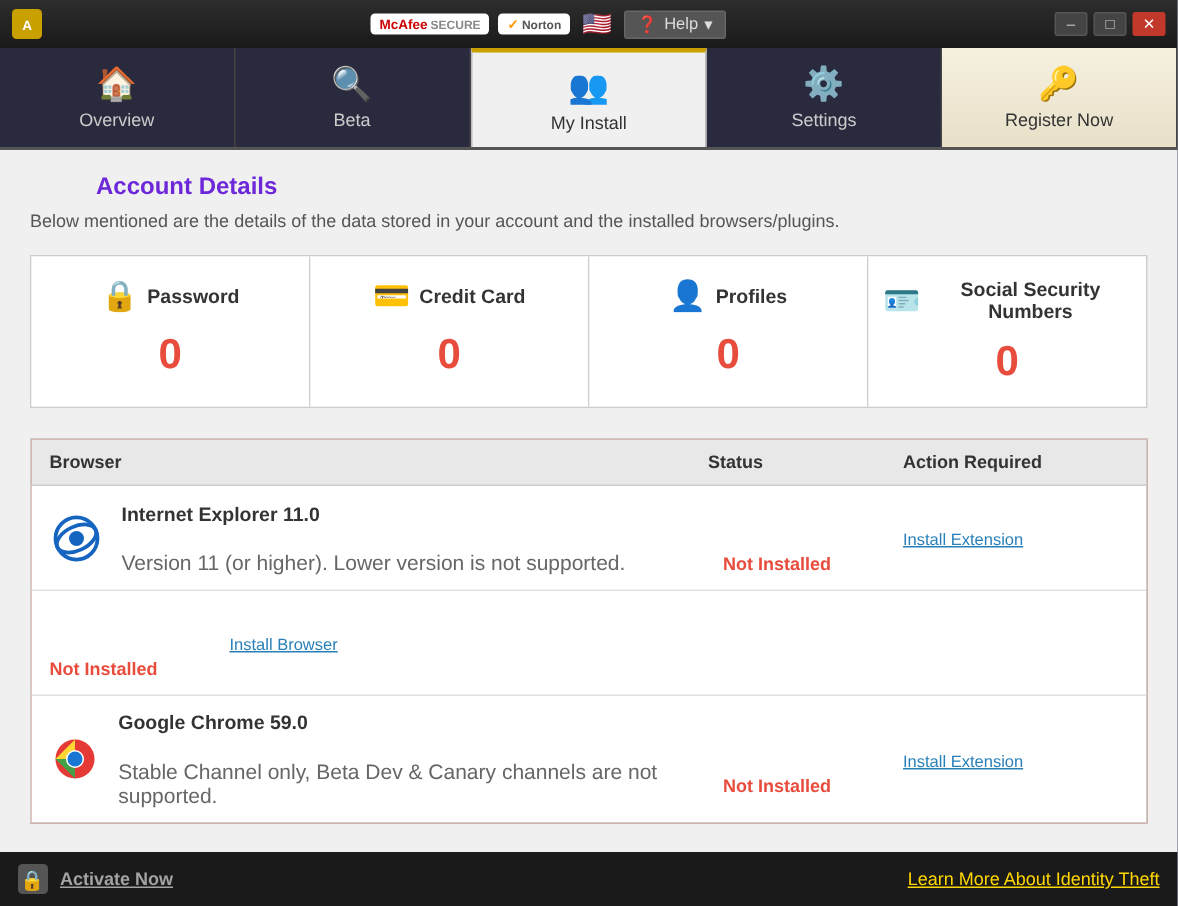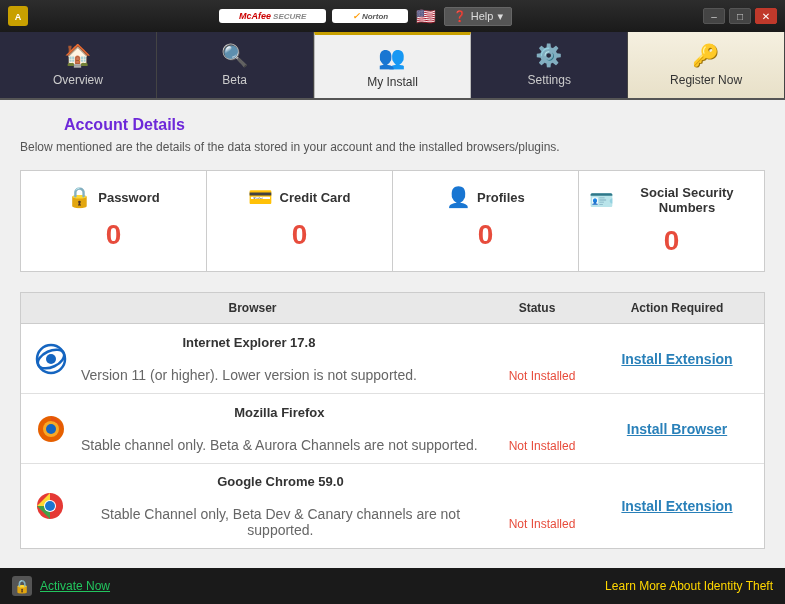--- a/index.html
+++ b/index.html
@@ -38,22 +38,22 @@
     .help-btn {
       background: #555; color: #ddd; border: 1px solid #666;
       padding: 2px 8px; border-radius: 2px; font-size: 11px; cursor: pointer;
       display: flex; align-items: center; gap: 4px;
     }
 
     
     .security-logos { display: flex; align-items: center; gap: 6px; }
     .mcafee-badge, .norton-badge {
       background: white; border-radius: 3px;
-      padding: 2px 20px; font-size: 9px; font-weight: bold;
-      display: flex; align-items: center; gap: 2px; font-style: italic;
+      padding: 2px 6px; font-size: 9px; font-weight: bold;
+      display: flex; align-items: center; gap: 2px;
     }
     .mcafee-badge { color: #c00; }
     .norton-badge { color: #f90; }
 
     
     .tab-bar {
       background: #2a2a3e;
       display: flex;
       height: 68px;
       border-bottom: 2px solid #555;
@@ -99,62 +99,62 @@
     }
     .data-card:last-child { border-right: none; }
     .data-card-header {
       display: flex; align-items: center; justify-content: center; gap: 6px;
       font-size: 13px; color: #333; font-weight: bold; margin-bottom: 10px;
     }
     .card-icon { font-size: 20px; }
     .data-count { font-size: 28px; color: #e74c3c; font-weight: bold; }
 
     
-    .browser-table { background: #c2410c; border: 1px solid #ccc; width: 100%; text-align: center; }
+    .browser-table { background: #c2410c; border: 1px solid #ccc; width: 100%; }
     .table-header {
       display: flex; background: #e8e8e8; border-bottom: 1px solid #ccc;
       padding: 8px 12px; font-weight: bold; font-size: 12px; color: #333;
     }
     .col-browser { flex: 1; }
     .col-status { width: 130px; }
     .col-action { width: 150px; }
 
     .browser-row {
       display: flex; align-items: center;
       padding: 10px 12px; border-bottom: 1px solid #e0e0e0;
       background: white;
     }
     .browser-row:last-child { border-bottom: none; }
     .browser-info { flex: 1; display: flex; align-items: center; gap: 12px; }
     .browser-icon { width: 36px; height: 36px; display: flex; align-items: center; justify-content: center; font-size: 28px; }
     .browser-text { display: flex; flex-direction: column; }
     .browser-name { font-size: 13px; font-weight: bold; color: #333; }
     .browser-desc { font-size: 14px; color: #666; margin-top: 17px; }
-    .browser-status { width: 120px; color: #e74c3c; font-weight: normal; font-size: 12px; margin-top: 35px; }
+    .browser-status { width: 120px; color: #e74c3c; font-weight: bold; font-size: 12px; margin-top: 35px; }
     .browser-action { width: 150px; }
     .browser-action a {
-      color: #2980b9; font-size: 14px; font-weight: bold; text-decoration: underline; cursor: pointer;
+      color: #2980b9; font-size: 11px; font-weight: normal; text-decoration: underline; cursor: pointer;
     }
 
     
     .bottom-bar {
       height: 36px; background: #1a1a1a;
       display: flex; align-items: center; justify-content: space-between;
       padding: 0 12px;
     }
     .activate-btn {
       display: flex; align-items: center; gap: 8px;
       background: #1a1a1a; color: white; cursor: pointer;
     }
     .lock-icon {
       width: 20px; height: 20px; background: #555; border-radius: 3px;
       display: flex; align-items: center; justify-content: center; font-size: 13px;
     }
-    .activate-text { font-size: 12px; color: #22c55e; text-decoration: underline; }
-    .identity-link { font-size: 12px; color: #ffd700; cursor: pointer; }
+    .activate-text { font-size: 12px; color: #a3a3a3; text-decoration: underline; font-weight: bold; }
+    .identity-link { font-size: 12px; color: #ffd700; text-decoration: underline; cursor: pointer; }
   </style>
 </head>
 <body>
 
 <div class="title-bar">
   <div class="title-bar-left">
     <div class="title-bar-logo">
       <svg width="16" height="16" viewBox="0 0 16 16">
         <rect width="16" height="16" rx="2" fill="#c8a000"></rect>
         <text x="8" y="12" text-anchor="middle" font-size="9" fill="white" font-weight="bold">A</text>
@@ -252,45 +252,31 @@
     <div class="browser-row">
       <div class="browser-info">
         <div class="browser-icon">
           <svg width="32" height="32" viewBox="0 0 32 32">
             <circle cx="16" cy="16" r="14" fill="none" stroke="#1565c0" stroke-width="2.5"></circle>
             <ellipse cx="16" cy="16" rx="14" ry="8" fill="none" stroke="#1565c0" stroke-width="2.5" transform="rotate(-25 16 16)"></ellipse>
             <circle cx="16" cy="16" r="5" fill="#1565c0"></circle>
           </svg>
         </div>
         <div class="browser-text">
-          <span class="browser-name">Internet Explorer 17.8</span>
+          <span class="browser-name">Internet Explorer 11.0</span>
           <span class="browser-desc">Version 11 (or higher). Lower version is not supported.</span>
         </div>
       </div>
       <div class="browser-status">Not Installed</div>
       <div class="browser-action">
         <a>Install Extension</a>
       </div>
     </div>
 
     <div class="browser-row">
-      <div class="browser-info">
-        <div class="browser-icon">
-          <svg width="32" height="32" viewBox="0 0 32 32">
-            <circle cx="16" cy="16" r="13" fill="#e66000"></circle>
-            <circle cx="16" cy="16" r="8" fill="#f9a825"></circle>
-            <circle cx="16" cy="16" r="5" fill="#1565c0"></circle>
-            <path d="M16 3 Q26 8 28 16 Q22 8 16 8 Z" fill="#e64a19" opacity="0.7"></path>
-          </svg>
-        </div>
-        <div class="browser-text">
-          <span class="browser-name">Mozilla Firefox</span>
-          <span class="browser-desc">Stable channel only. Beta &amp; Aurora Channels are not supported.</span>
-        </div>
-      </div>
       <div class="browser-status">Not Installed</div>
       <div class="browser-action">
         <a>Install Browser</a>
       </div>
     </div>
 
     <div class="browser-row">
       <div class="browser-info">
         <div class="browser-icon">
           <svg width="32" height="32" viewBox="0 0 32 32">

